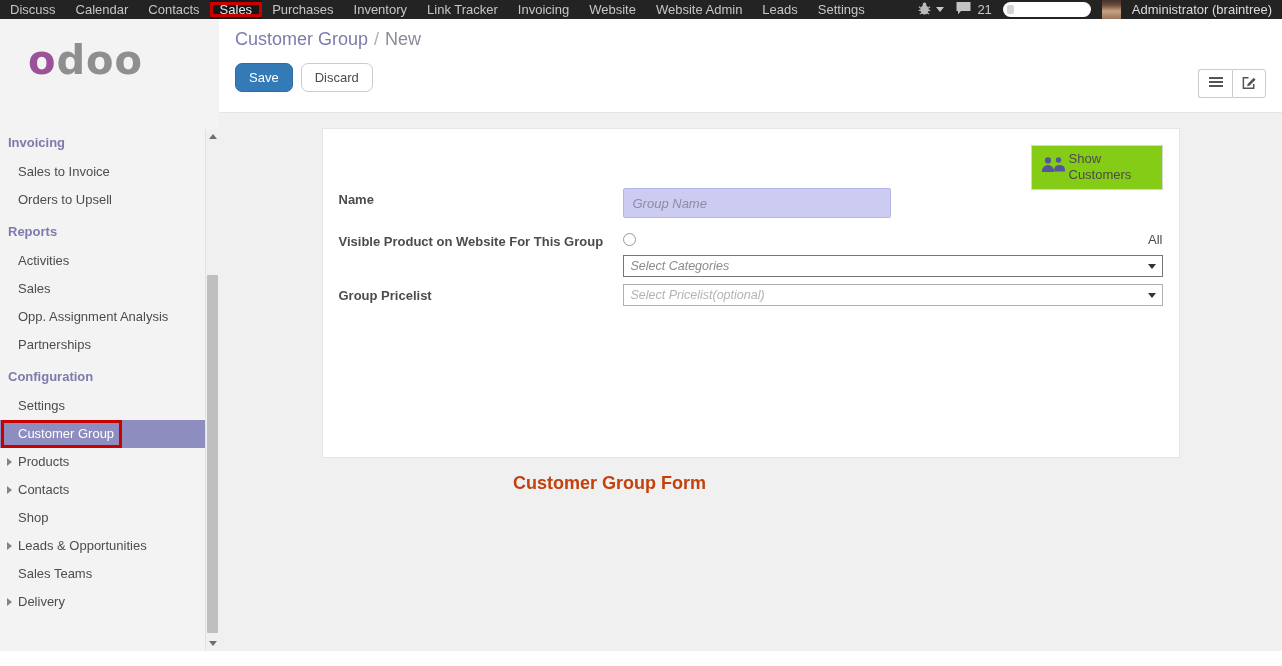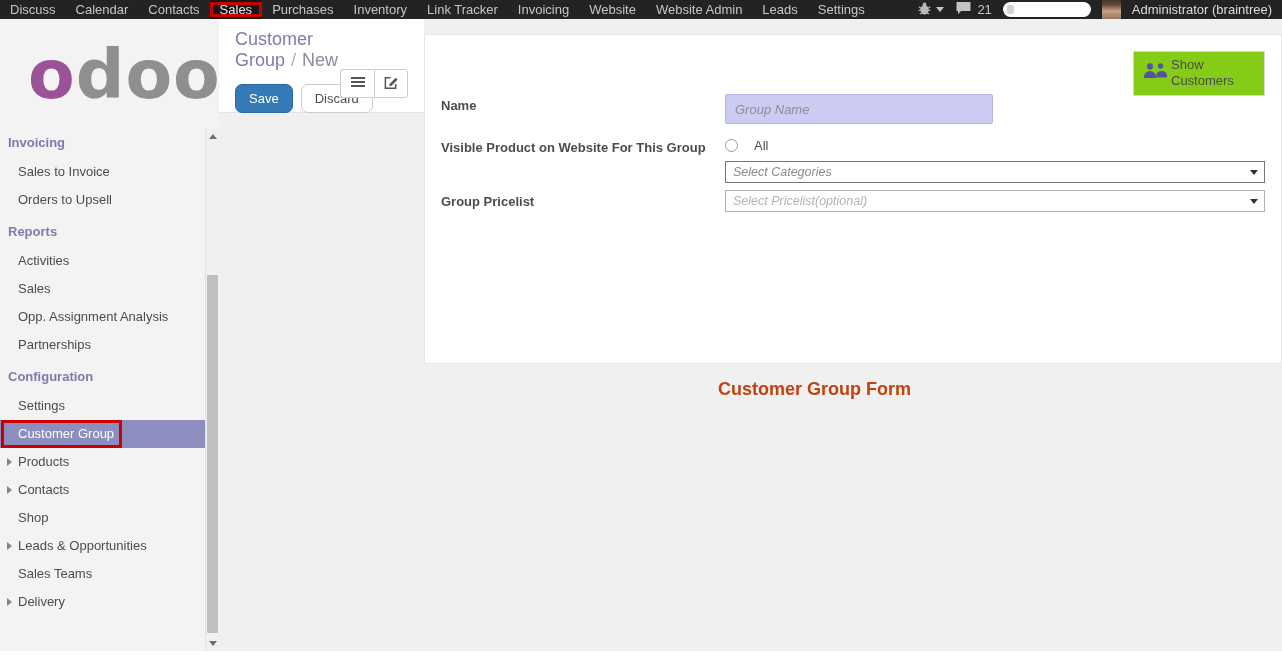--- a/index.html
+++ b/index.html
@@ -40,21 +40,21 @@
   }
   .user-name { color:#dcdcdc; white-space:nowrap; }
 
   
   .layout { display:flex; height:632px; }
 
   
   .sidebar { width:219px; background:#f3f3f3; position:relative; flex:none; }
   .logo-wrap { height:106px; padding:20px 0 0 28px; }
   .logo {
-    font-family:"DejaVu Sans", sans-serif; font-weight:bold; font-size:68px;
+    font-family:"DejaVu Sans", sans-serif; font-weight:bold; font-size:40px;
     line-height:1.05; letter-spacing:1px; color:#8f8f8f; cursor:default;
   }
   .logo .o-first { color:#9b5298; }
   .side-menu { width:205px; }
   .section-title { padding:10px 0 8px 8px; color:#7c7bad; font-weight:bold; cursor:default; }
   .side-item {
     height:28px; line-height:28px; padding-left:18px; position:relative;
     color:#4c4c4c; cursor:pointer; white-space:nowrap;
   }
   .side-item.active { background:#8d8dbf; color:#fff; }
@@ -70,21 +70,21 @@
   
   .sb { position:absolute; top:110px; bottom:0; right:0; width:14px; background:#f0f0f0; border-left:1px solid #e2e2e2; }
   .sb-up, .sb-down { position:absolute; left:0; width:13px; height:15px; display:flex; align-items:center; justify-content:center; cursor:pointer; }
   .sb-up { top:0; }
   .sb-down { bottom:0; }
   .tri-up { width:0; height:0; border-left:4px solid transparent; border-right:4px solid transparent; border-bottom:5px solid #6e6e6e; }
   .tri-down-g { width:0; height:0; border-left:4px solid transparent; border-right:4px solid transparent; border-top:5px solid #6e6e6e; }
   .sb-thumb { position:absolute; left:1px; top:146px; width:11px; height:358px; background:#bfbfbf; border-radius:1px; cursor:pointer; }
 
   
-  .main { flex:1; display:flex; background:#f0f0f0; }
+  .main { flex:1; display:flex; flex-direction:column; background:#f0f0f0; }
   .main-header { background:#fff; height:94px; padding:10px 16px 0 16px; border-bottom:1px solid #e5e5e5; position:relative; }
   .breadcrumb { font-size:18px; margin-bottom:13px; }
   .bc-link { color:#7c7bad; cursor:pointer; }
   .bc-sep { color:#b0b0b0; margin:0 6px; }
   .bc-cur { color:#8b8b99; }
   .btn-row { display:flex; gap:8px; }
   .btn {
     font-size:13px; padding:5px 13px; border-radius:7px; border:1px solid #ccc;
     background:#fff; color:#4c4c4c; cursor:pointer; line-height:17px;
   }
@@ -116,21 +116,21 @@
 
   .row-name { margin-top:43px; }
   .name-input {
     width:268px; height:30px; background:#ccccf2; border:1px solid #b5b5e8;
     border-radius:2px; padding:0 9px; font-size:13px;
     font-family:"Liberation Sans", sans-serif; color:#555; outline:none;
   }
   .name-input::placeholder { color:#8c8c9e; font-style:italic; }
 
   .row-visible { margin-top:12px; }
-  .radio-row { display:flex; align-items:center; gap:16px; height:18px; cursor:pointer; }
+  .radio-row { display:flex; align-items:center; gap:4px; height:18px; cursor:pointer;justify-content:space-between; }
   .radio {
     width:13px; height:13px; border:1px solid #9a9a9a; border-radius:50%;
     background:#fff; position:relative; flex:none;
   }
   .radio.checked::after {
     content:""; position:absolute; left:3px; top:3px; right:3px; bottom:3px;
     background:#3b3b3b; border-radius:50%;
   }
 
   .sel {

